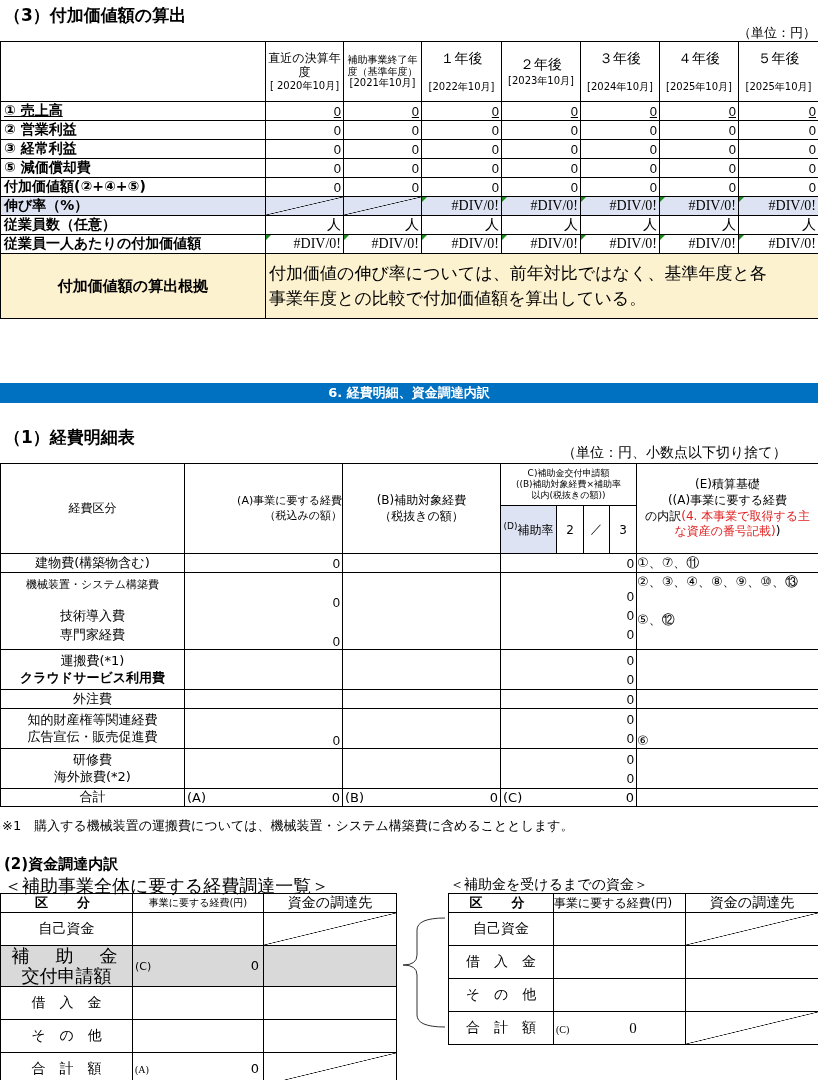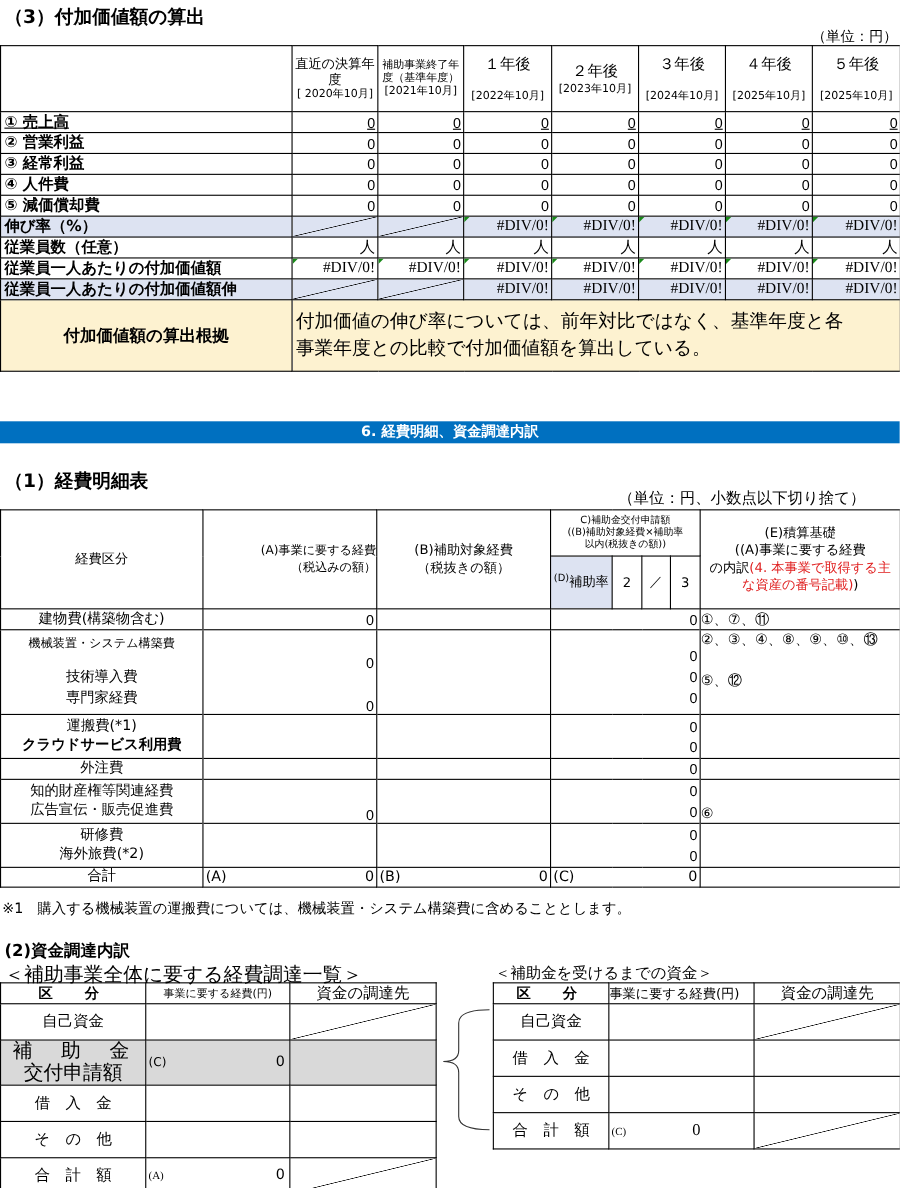--- a/index.html
+++ b/index.html
@@ -114,31 +114,31 @@
     <td class="bold-label">③ 経常利益</td>
     <td class="num">0</td>
     <td class="num">0</td>
     <td class="num">0</td>
     <td class="num">0</td>
     <td class="num">0</td>
     <td class="num">0</td>
     <td class="num">0</td>
   </tr>
   <tr style="height:19px;">
-    <td class="bold-label">④ 人件費</td>
-    <td class="num">0</td>
-    <td class="num">0</td>
-    <td class="num">0</td>
-    <td class="num">0</td>
-    <td class="num">0</td>
-    <td class="num">0</td>
-    <td class="num">0</td>
-  </tr>
-  <tr style="height:19px;">
     <td class="bold-label">⑤ 減価償却費</td>
+    <td class="num">0</td>
+    <td class="num">0</td>
+    <td class="num">0</td>
+    <td class="num">0</td>
+    <td class="num">0</td>
+    <td class="num">0</td>
+    <td class="num">0</td>
+  </tr>
+  <tr style="height:19px;">
+    <td class="bold-label">付加価値額(②+④+⑤)</td>
     <td class="num">0</td>
     <td class="num">0</td>
     <td class="num">0</td>
     <td class="num">0</td>
     <td class="num">0</td>
     <td class="num">0</td>
     <td class="num">0</td>
   </tr>
   <tr style="height:19px;" class="blue">
     <td class="bold-label">伸び率（%）</td>
@@ -162,30 +162,20 @@
   </tr>
   <tr style="height:19px;">
     <td class="bold-label">従業員一人あたりの付加価値額</td>
     <td class="err tri">#DIV/0!</td>
     <td class="err tri">#DIV/0!</td>
     <td class="err tri">#DIV/0!</td>
     <td class="err tri">#DIV/0!</td>
     <td class="err tri">#DIV/0!</td>
     <td class="err tri">#DIV/0!</td>
     <td class="err tri">#DIV/0!</td>
-  </tr>
-  <tr style="height:19px;" class="blue">
-    <td class="bold-label">従業員一人あたりの付加価値額伸</td>
-    <td class="slash"></td>
-    <td class="slash"></td>
-    <td class="err">#DIV/0!</td>
-    <td class="err">#DIV/0!</td>
-    <td class="err">#DIV/0!</td>
-    <td class="err">#DIV/0!</td>
-    <td class="err">#DIV/0!</td>
   </tr>
   <tr style="height:65px; background:#fdf2d0;">
     <td style="text-align:center;font-weight:bold;font-size:15px;">付加価値額の算出根拠</td>
     <td colspan="7" style="font-size:17px;line-height:1.5;padding-left:3px;white-space:normal;">
       <div>付加価値の伸び率については、前年対比ではなく、基準年度と各</div>
           <div>事業年度との比較で付加価値額を算出している。</div>
     </td>
   </tr>
 </tbody>
   </table>

